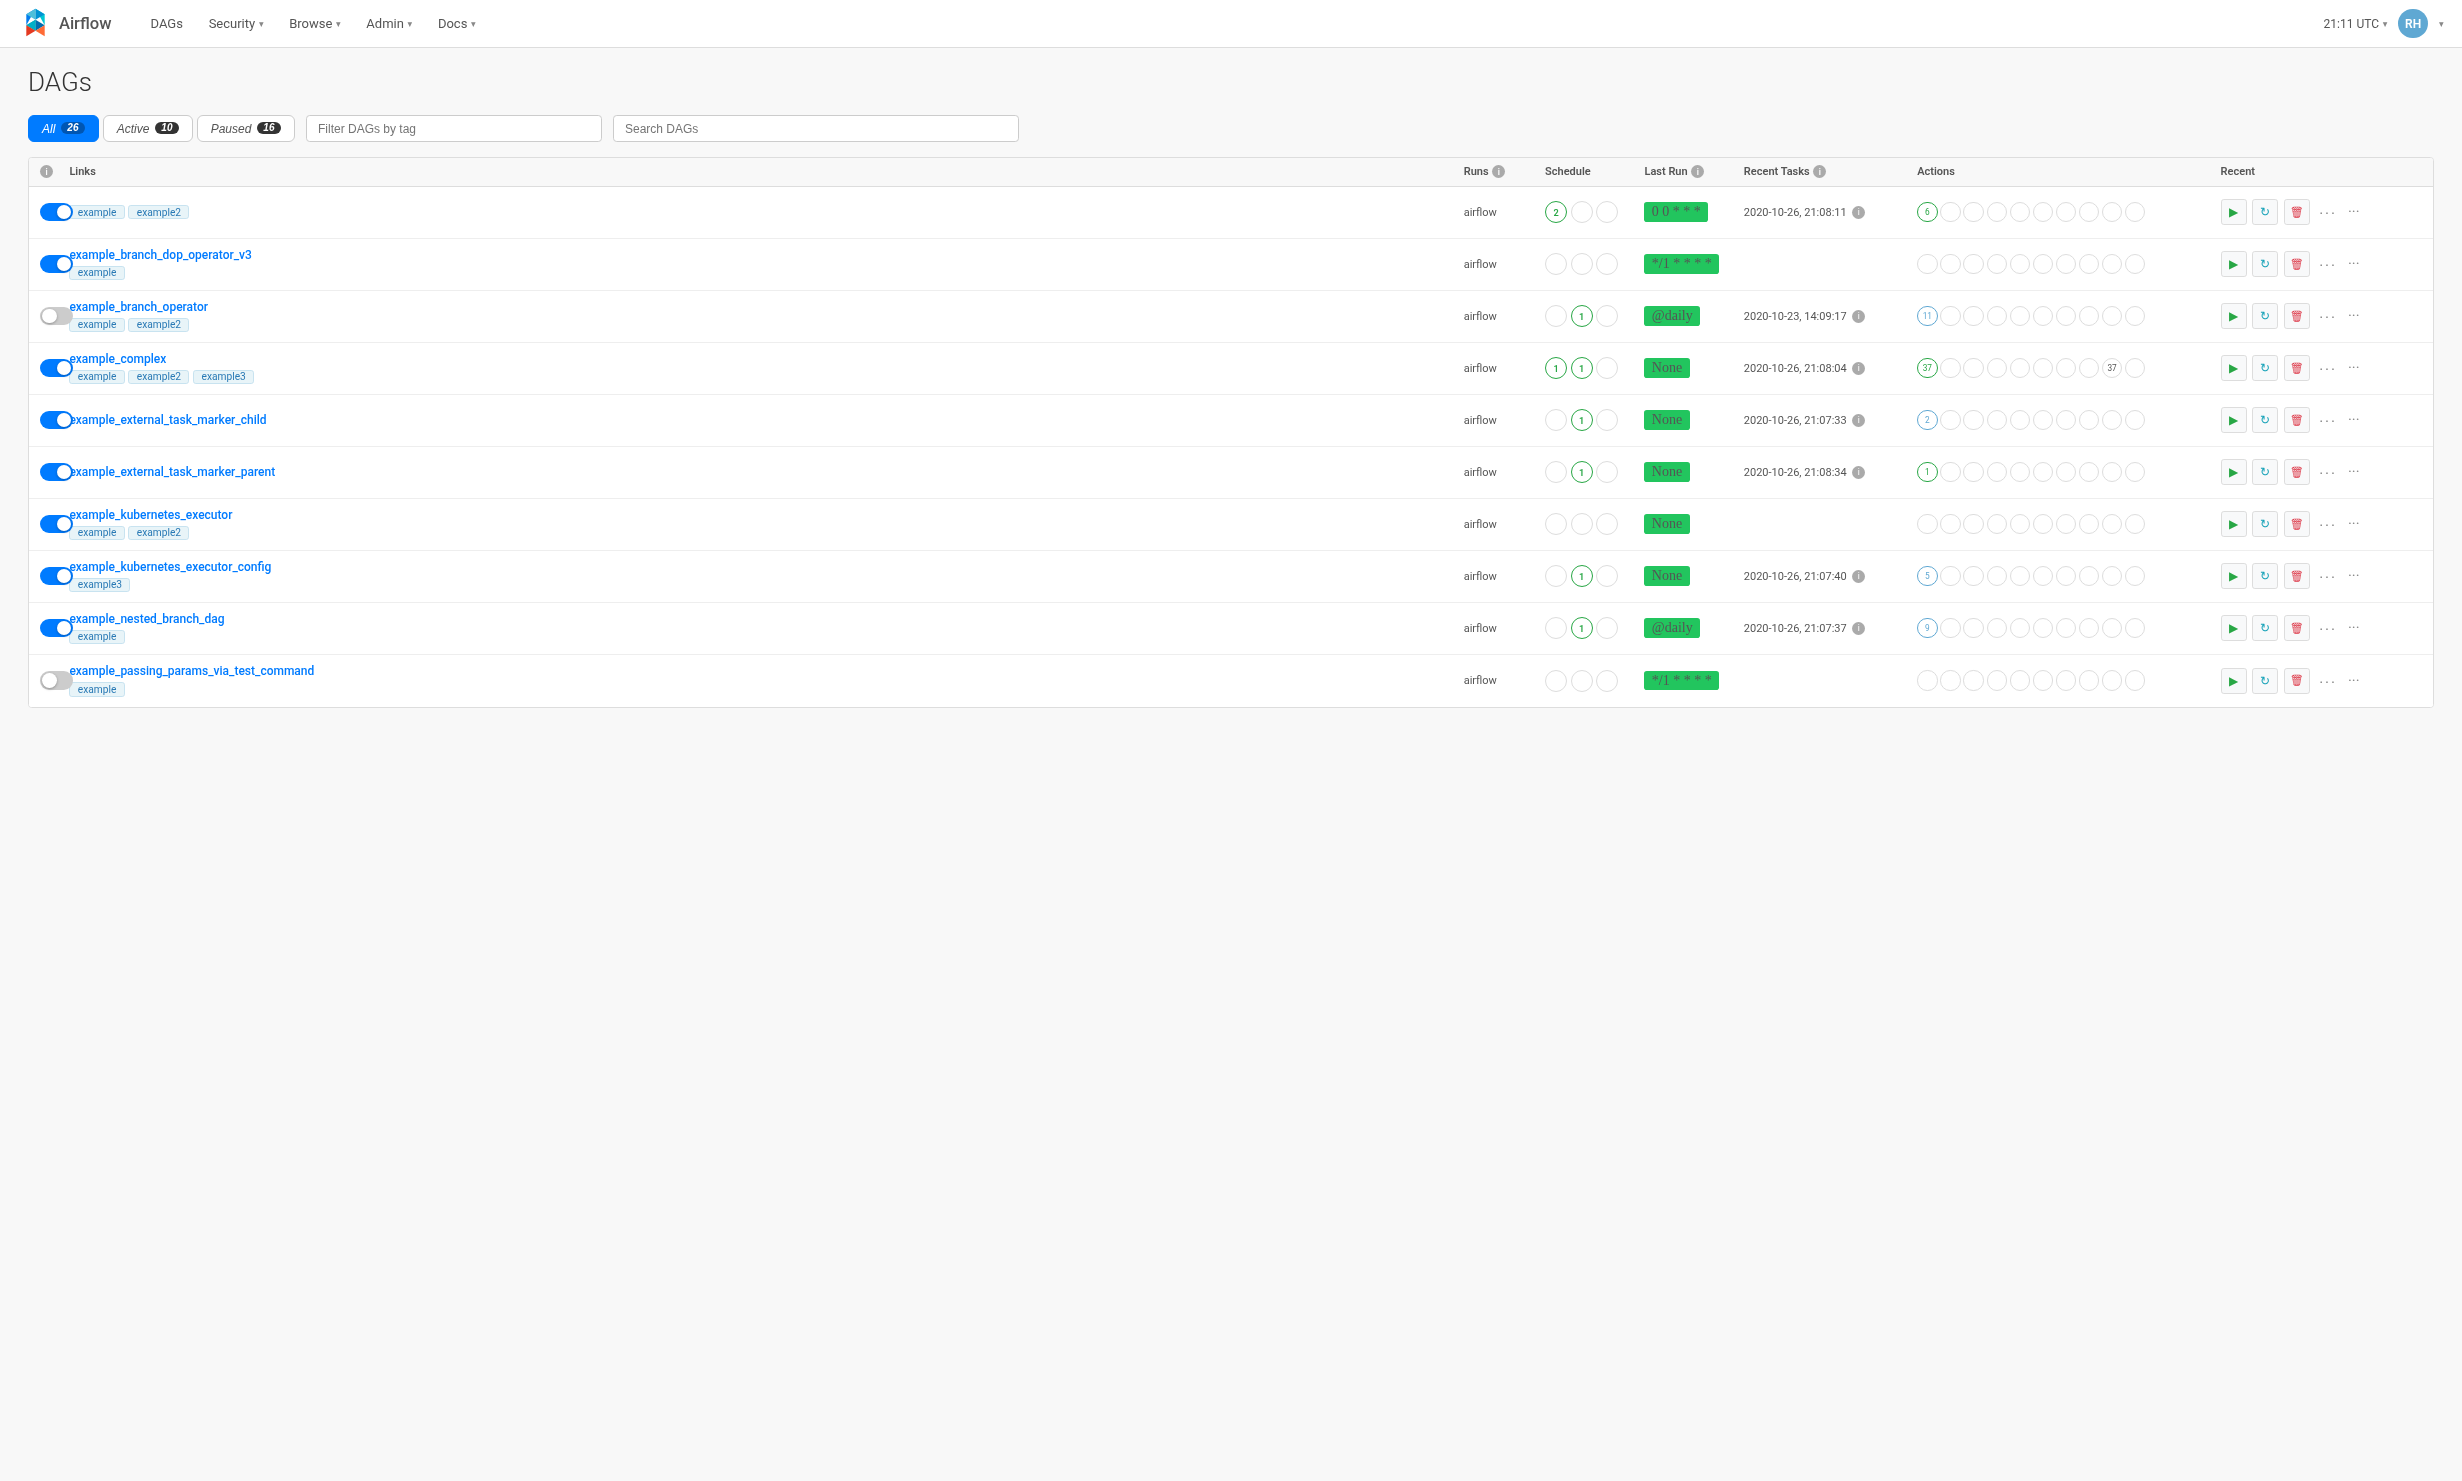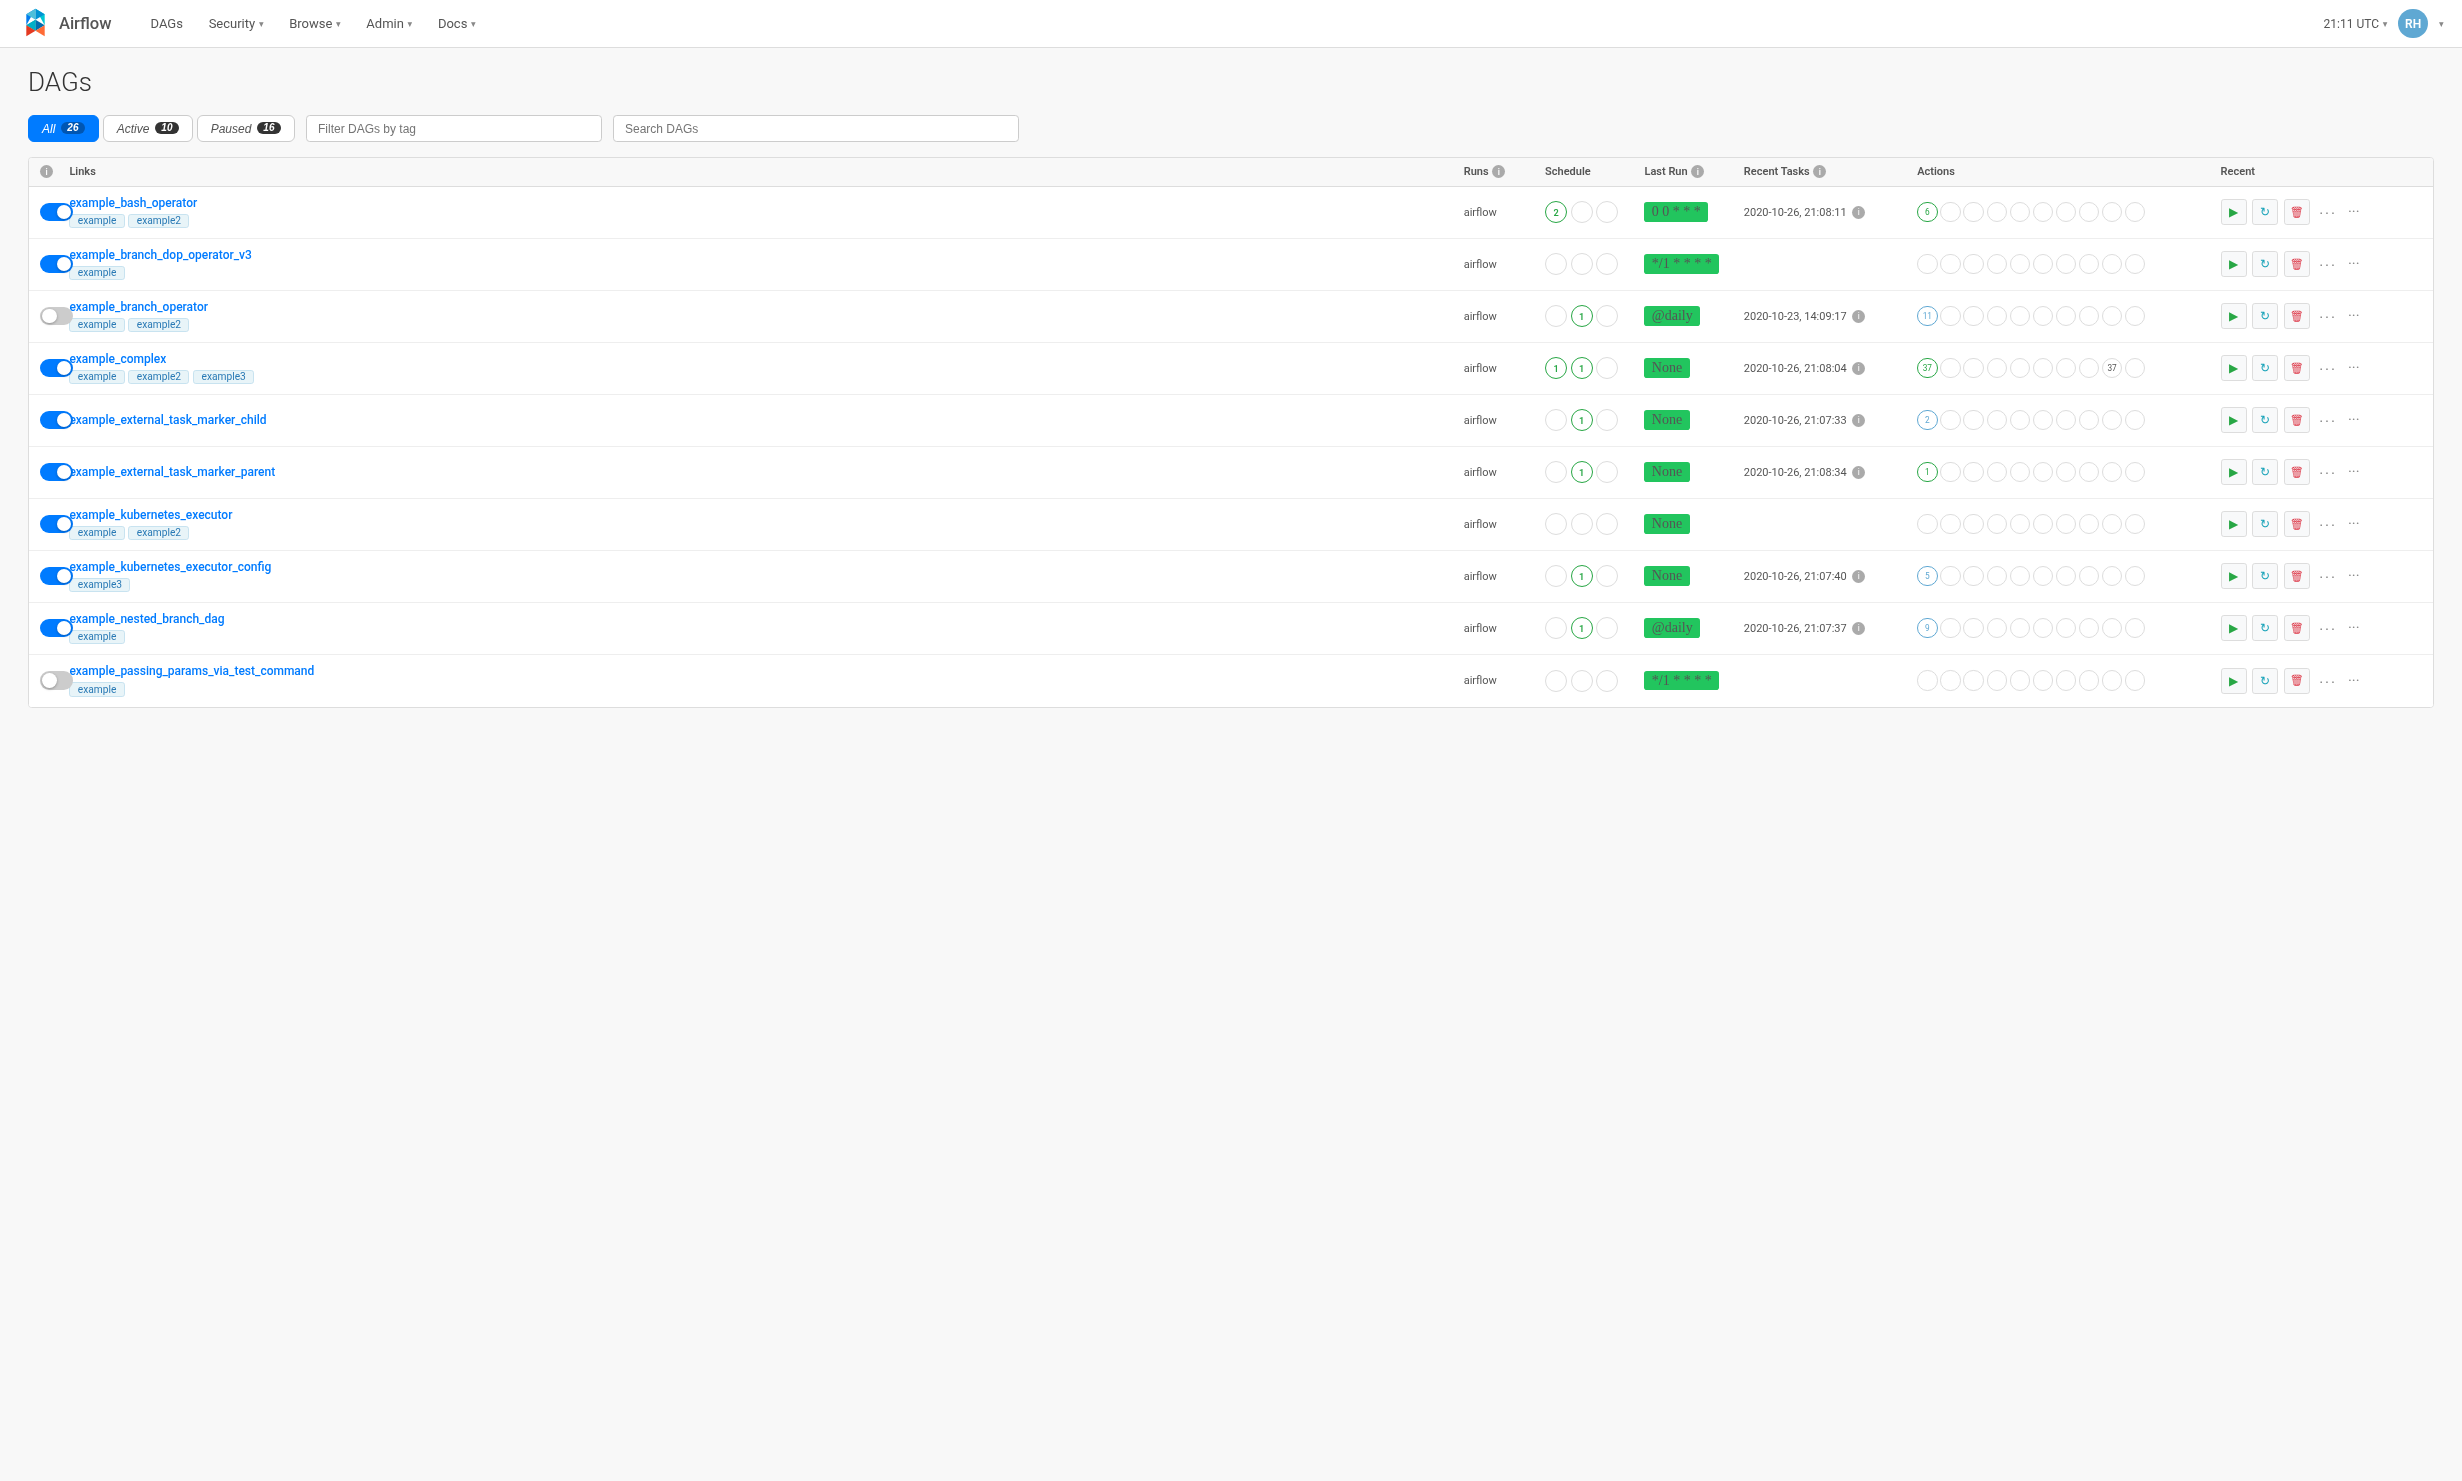--- a/index.html
+++ b/index.html
@@ -178,21 +178,20 @@
     </div>
 
     <div id="table-body">
         <div class="table-row">
           <div>
             <div class="toggle-switch on">
               <div class="toggle-knob"></div>
             </div>
           </div>
           <div class="dag-name-cell">
-            <span class="dag-name">example_bash_operator</span>
             <div class="dag-tags">
               <span class="dag-tag">example</span>
               <span class="dag-tag">example2</span>
             </div>
           </div>
           <div class="owner-cell">airflow</div>
           <div class="runs-cell">
             <div class="run-circle green">2</div>
             <div class="run-circle"></div>
             <div class="run-circle"></div>

